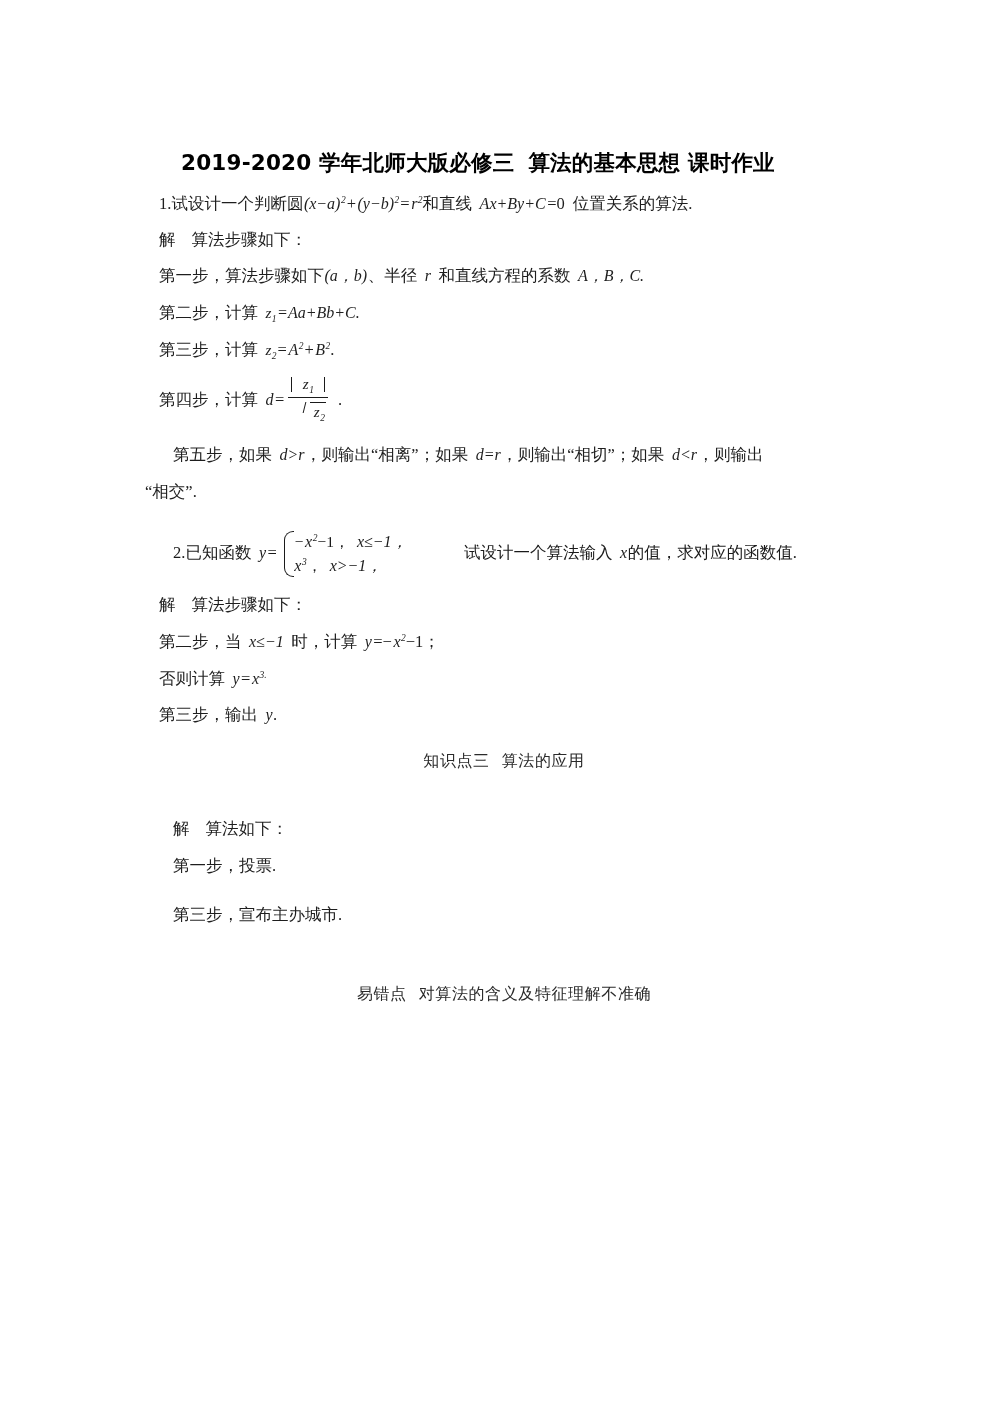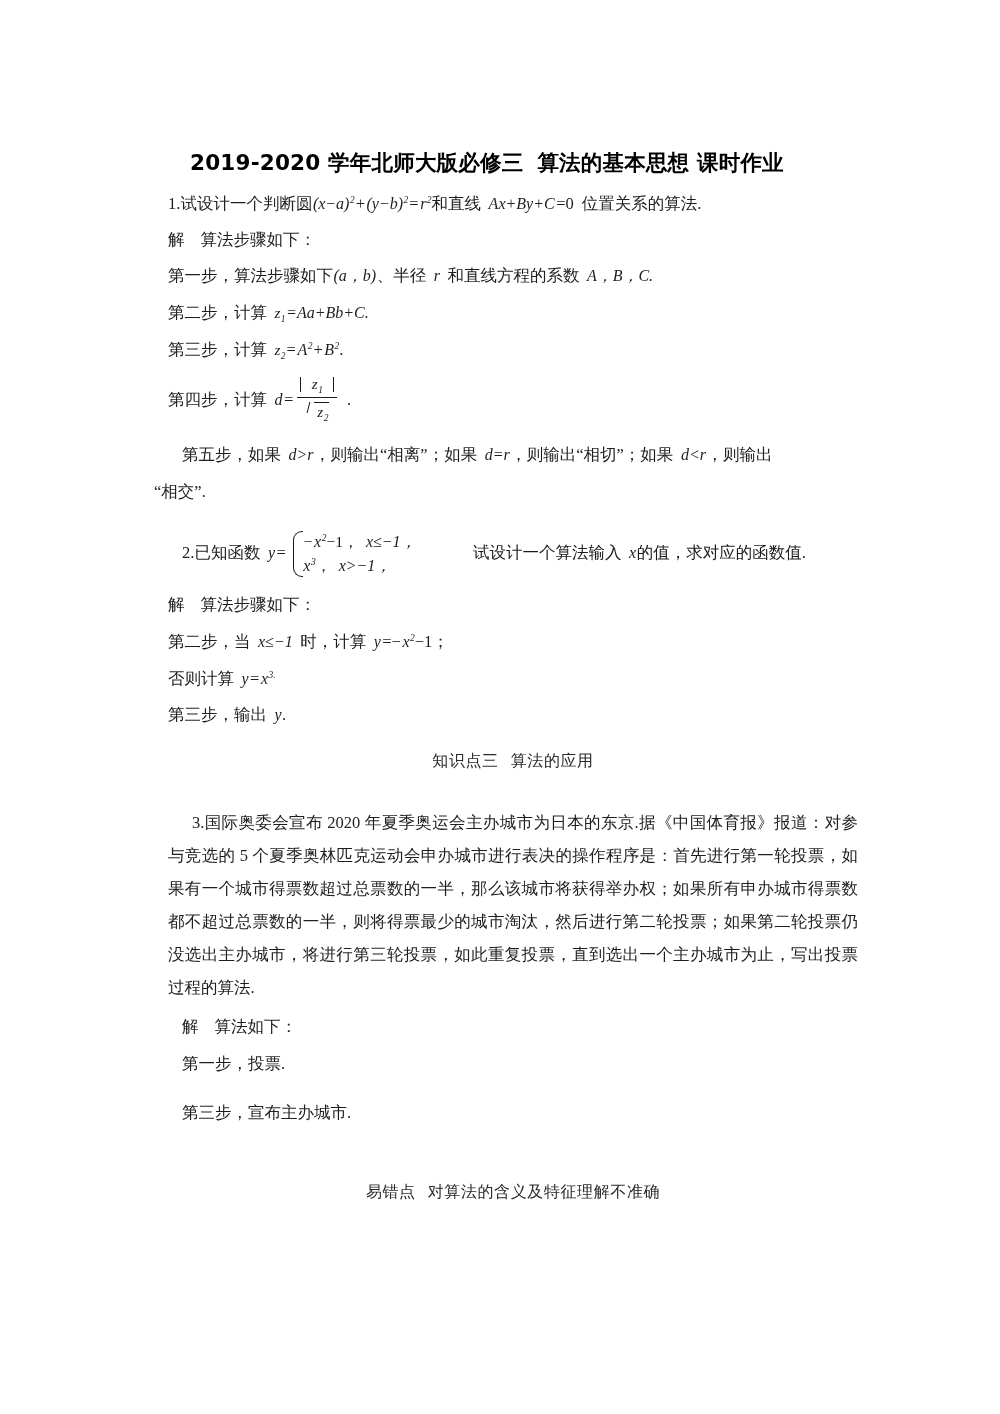--- a/index.html
+++ b/index.html
@@ -17,21 +17,21 @@
   }
   .page {
     position: absolute;
     left: 0; top: 0;
     width: 1000px;
     height: 1414px;
     background: #fff;
   }
   .content {
     position: absolute;
-    left: 168px;
+    left: 159px;
     top: 148px;
     width: 690px;
   }
 
   
   .doc-title {
     font-family: "DejaVu Sans", "Liberation Sans", sans-serif;
     font-weight: bold;
     font-size: 21.5px;
     letter-spacing: .2px;
@@ -90,20 +90,21 @@
     font-size: 13.5px;
     padding: 0 3px 1px 3px;
     border-bottom: 1.2px solid #1a1a1a;
     white-space: nowrap;
   }
   .frac .den {
     display: block;
     font-size: 13.5px;
     padding: 2px 3px 0 3px;
     white-space: nowrap;
+    text-align: right;
   }
   .abs { border-left: 1px solid #1a1a1a; border-right: 1px solid #1a1a1a; padding: 0 10px; }
   .sqrt {
     display: inline-block;
     position: relative;
     padding-left: 11px;
   }
   .sqrt::before {
     content: "";
     position: absolute;
@@ -244,21 +245,20 @@
         <span>第三步，输出</span><span class="sp-sm"></span><i class="v">y</i><span>.</span>
       </p>
     </div>
 
     <p class="center-head">
       <span>知识点三</span><span class="gap"></span><span>算法的应用</span>
     </p>
 
     <div class="spacer-lg"></div>
 
-    <p class="para first">3.国际奥委会宣布 2020 年夏季奥运会主办城市为日本的东京.据《中国体育报》报道：对参与竞选的 5 个夏季奥林匹克运动会申办城市进行表决的操作程序是：首先进行第一轮投票，如果有一个城市得票数超过总票数的一半，那么该城市将获得举办权；如果所有申办城市得票数都不超过总票数的一半，则将得票最少的城市淘汰，然后进行第二轮投票；如果第二轮投票仍没选出主办城市，将进行第三轮投票，如此重复投票，直到选出一个主办城市为止，写出投票过程的算法.</p>
 
     <div class="spacer-sm"></div>
 
     <div class="block-steps">
       <p class="line indent">
         <span>解</span><span class="sp"></span><span>算法如下：</span>
       </p>
       <p class="line indent">第一步，投票.</p>
       <p class="line indent" style="margin-top:22px;">第三步，宣布主办城市.</p>
     </div>

